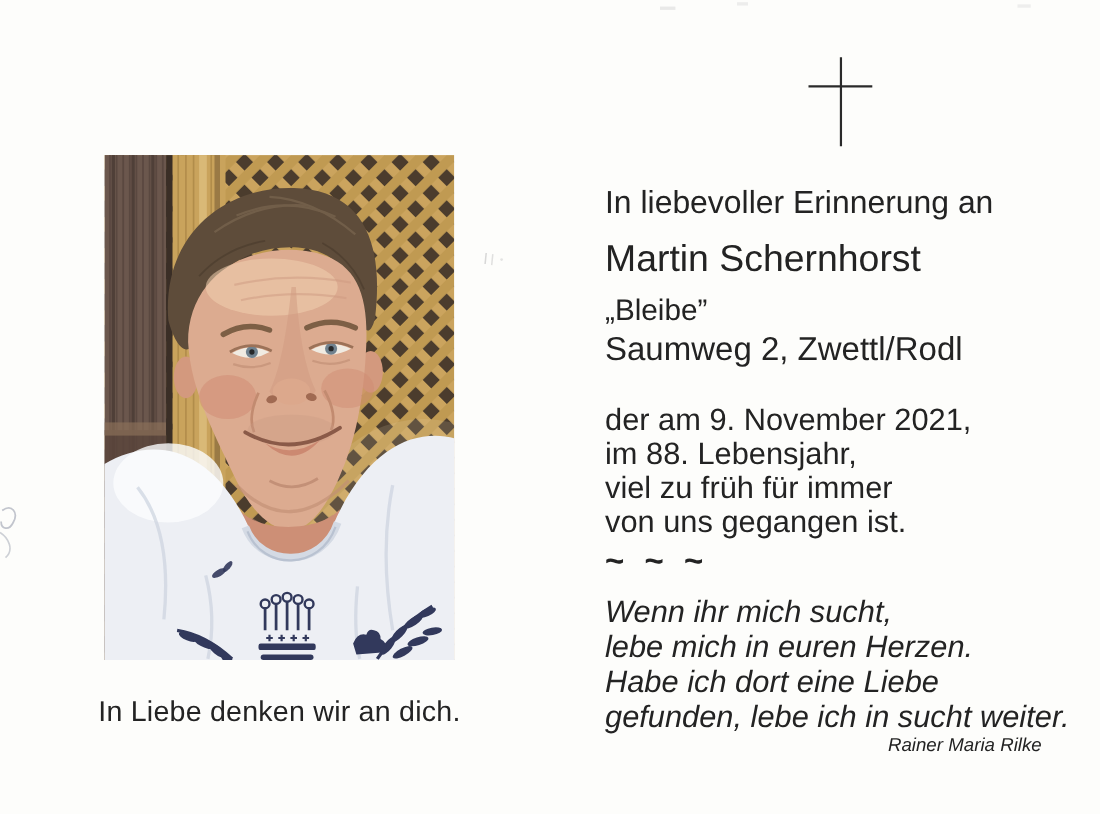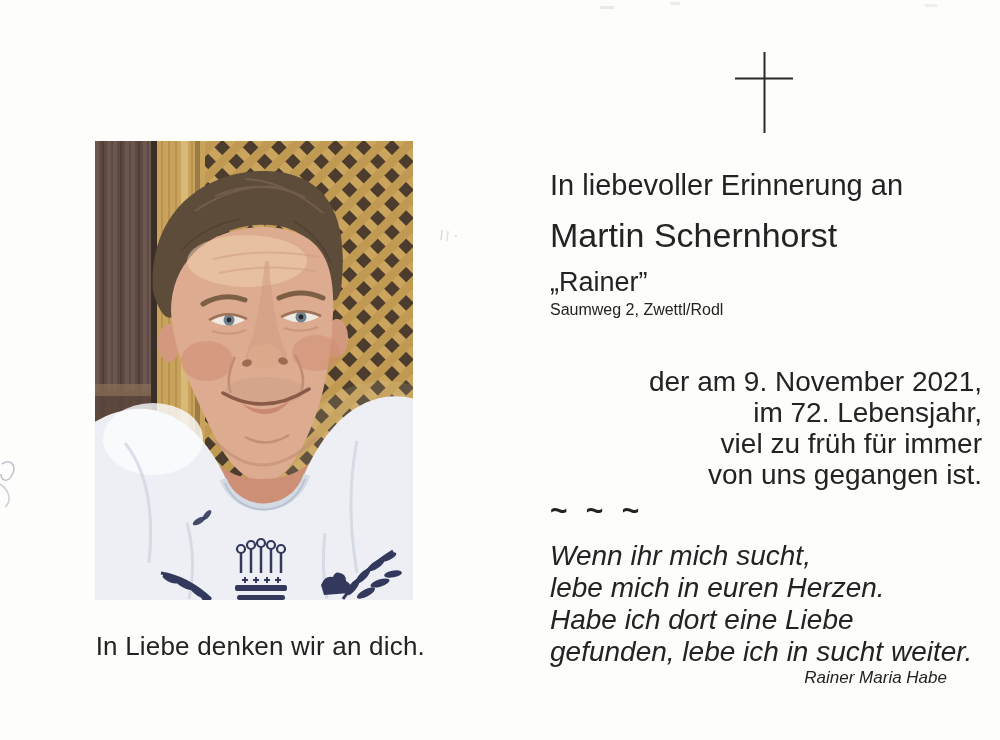--- a/index.html
+++ b/index.html
@@ -6,32 +6,32 @@
   .card {
     position:relative; width:1000px; height:740px;
     background:#fdfdfb; color:#232323; overflow:hidden;
     font-family:"Liberation Sans","DejaVu Sans",sans-serif;
   }
   
   .photo { position:absolute; left:95px; top:141px; width:318px; height:459px; }
   .photo svg { display:block; width:100%; height:100%; }
   .caption {
     position:absolute; left:83px; top:631px; width:342px;
-    text-align:right; font-size:26px; letter-spacing:.2px;
+    text-align:center; font-size:26px; letter-spacing:.2px;
   }
   
   .right { position:absolute; left:550px; top:0; width:432px; height:740px; }
   .right .line { position:absolute; left:0; width:100%; text-align:left; }
   .cross { position:absolute; left:183px; top:50px; }
   .intro    { top:169px; font-size:29px; }
   .name     { top:216px; font-size:34px; }
   .nickname { top:267px; font-size:27px; }
-  .address  { top:301px; font-size:16px; }
+  .address  { top:301px; font-size:30px; }
   .obituary { position:absolute; top:366px; left:0; width:100%;
-              text-align:right; font-size:28px; line-height:31px; }
+              text-align:left; font-size:28px; line-height:31px; }
   .separator{ top:494px; font-size:30px; font-weight:bold; letter-spacing:5px; }
   .poem     { position:absolute; top:540px; left:0; width:100%;
               font-size:28px; font-style:italic; line-height:32px; }
   .poem-author { position:absolute; top:668px; left:0; width:397px;
               text-align:right; font-size:17px; font-style:italic; }
   
   .artifact { position:absolute; pointer-events:none; }
   .art-left { left:0; top:448px; }
   .art-top  { left:0; top:0; width:1000px; height:20px; }
   .art-right{ left:436px; top:226px; }
@@ -236,35 +236,35 @@
 
     <svg class="cross" width="64" height="88">
       <line x1="31.5" y1="2" x2="31.5" y2="83" stroke="#2a2a2a" stroke-width="2"></line>
       <line x1="2" y1="28.5" x2="60" y2="28.5" stroke="#2a2a2a" stroke-width="2"></line>
     </svg>
 
     <div class="line intro">In liebevoller Erinnerung an</div>
 
     <div class="line name">Martin Schernhorst</div>
 
-    <div class="line nickname">„Rainer”</div>
+    <div class="line nickname">„Bleibe”</div>
 
     <div class="line address">Saumweg 2, Zwettl/Rodl</div>
 
     <div class="obituary">
       <div>der am 9. November 2021,</div>
-      <div>im 72. Lebensjahr,</div>
+      <div>im 88. Lebensjahr,</div>
       <div>viel zu früh für immer</div>
       <div>von uns gegangen ist.</div>
     </div>
 
     <div class="line separator">~ ~ ~</div>
 
     <div class="poem">
       <div>Wenn ihr mich sucht,</div>
       <div>lebe mich in euren Herzen.</div>
       <div>Habe ich dort eine Liebe</div>
       <div>gefunden, lebe ich in sucht weiter.</div>
     </div>
 
-    <div class="poem-author">Rainer Maria Habe</div>
+    <div class="poem-author">Rainer Maria Rilke</div>
   </div>
 </div>
 
 </body></html>

